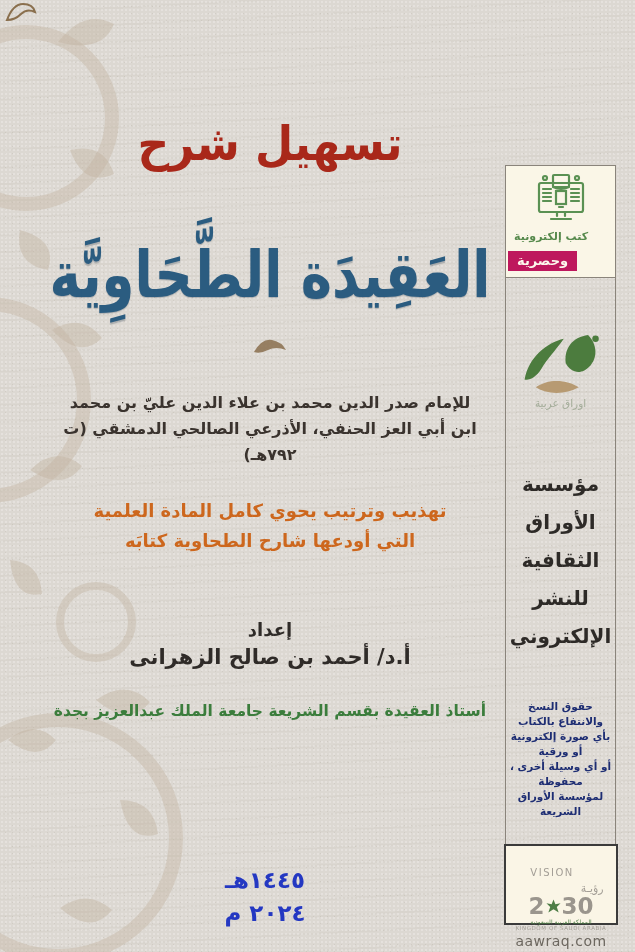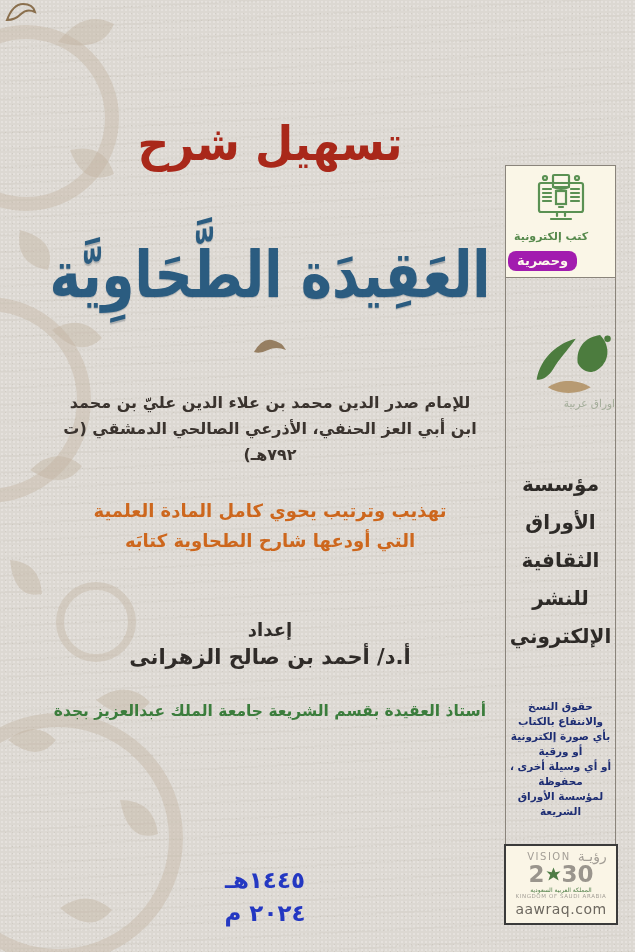--- a/index.html
+++ b/index.html
@@ -46,37 +46,37 @@
 
   
   .sidebar { position:absolute; left:505px; top:165px; width:111px; height:760px;
     border-left:1px solid #8a847b; border-right:1px solid #8a847b; direction:rtl; }
 
   .badge { position:absolute; left:-1px; top:0; width:111px; height:113px;
     background:#faf6e7; border:1px solid #8a847b; padding-top:7px; }
   .badge .icon-wrap { text-align:center; }
   .badge-label { margin-top:1px; padding-left:8px; text-align:left; direction:rtl;
     color:#55894b; font-size:11px; font-weight:700; }
-  .exclusive-tag { position:absolute; left:2px; bottom:6px; background:#a21caf;
-    border-radius:8px; padding:2px 9px 3px; color:#fdf8ec; font-size:13px; font-weight:700;text-align:center; }
-
-  .publisher-logo { position:absolute; left:0; top:168px; width:100%; }
+  .exclusive-tag { position:absolute; left:2px; bottom:6px; background:#be185d;
+    border-radius:0; padding:2px 9px 3px; color:#fdf8ec; font-size:13px; font-weight:700;text-align:center; }
+
+  .publisher-logo { position:absolute; left:0; top:168px; width:100%; text-align:center; }
   .logo-text { margin-top:-2px; color:#a4ad9a; font-size:10.5px; letter-spacing:1px; }
 
   .foundation { position:absolute; left:0; top:300px; width:100%; text-align:center;
     color:#2d2a27; font-size:20px; font-weight:700; line-height:38px; }
 
   .copyright { position:absolute; left:0; top:534px; width:100%; text-align:center;
     color:#1d2d73; font-size:10.5px; font-weight:700; line-height:15px; }
 
   .vision-box { position:absolute; left:-2px; top:679px; width:114px; height:81px;
     background:#faf5e6; border:2px solid #3b3b3b; text-align:center; padding-top:5px; direction:ltr; }
   .vision-row1 { display:flex; justify-content:center; align-items:center; gap:7px;
     color:#a39e96; font-size:10px; letter-spacing:1.5px; line-height:11px;padding-left:12px; }
-  .vision-row1 .ar { font-size:14px; letter-spacing:0; }
+  .vision-row1 .ar { font-size:11px; letter-spacing:0;margin-top:32px; }
   .vision-year { display:flex; justify-content:center; align-items:center; gap:1px;
     color:#9a958d; font-size:23px; font-weight:700; line-height:24px; }
   .country-ar { color:#4e7d46; font-size:6px; line-height:7px; }
   .country-en { color:#a39e96; font-size:5.5px; letter-spacing:0.6px; line-height:7px; }
   .website { margin-top:1px; color:#6c675f; font-size:14px; letter-spacing:0.5px; }
 </style>
 </head>
 <body>
 
 <div class="page">

